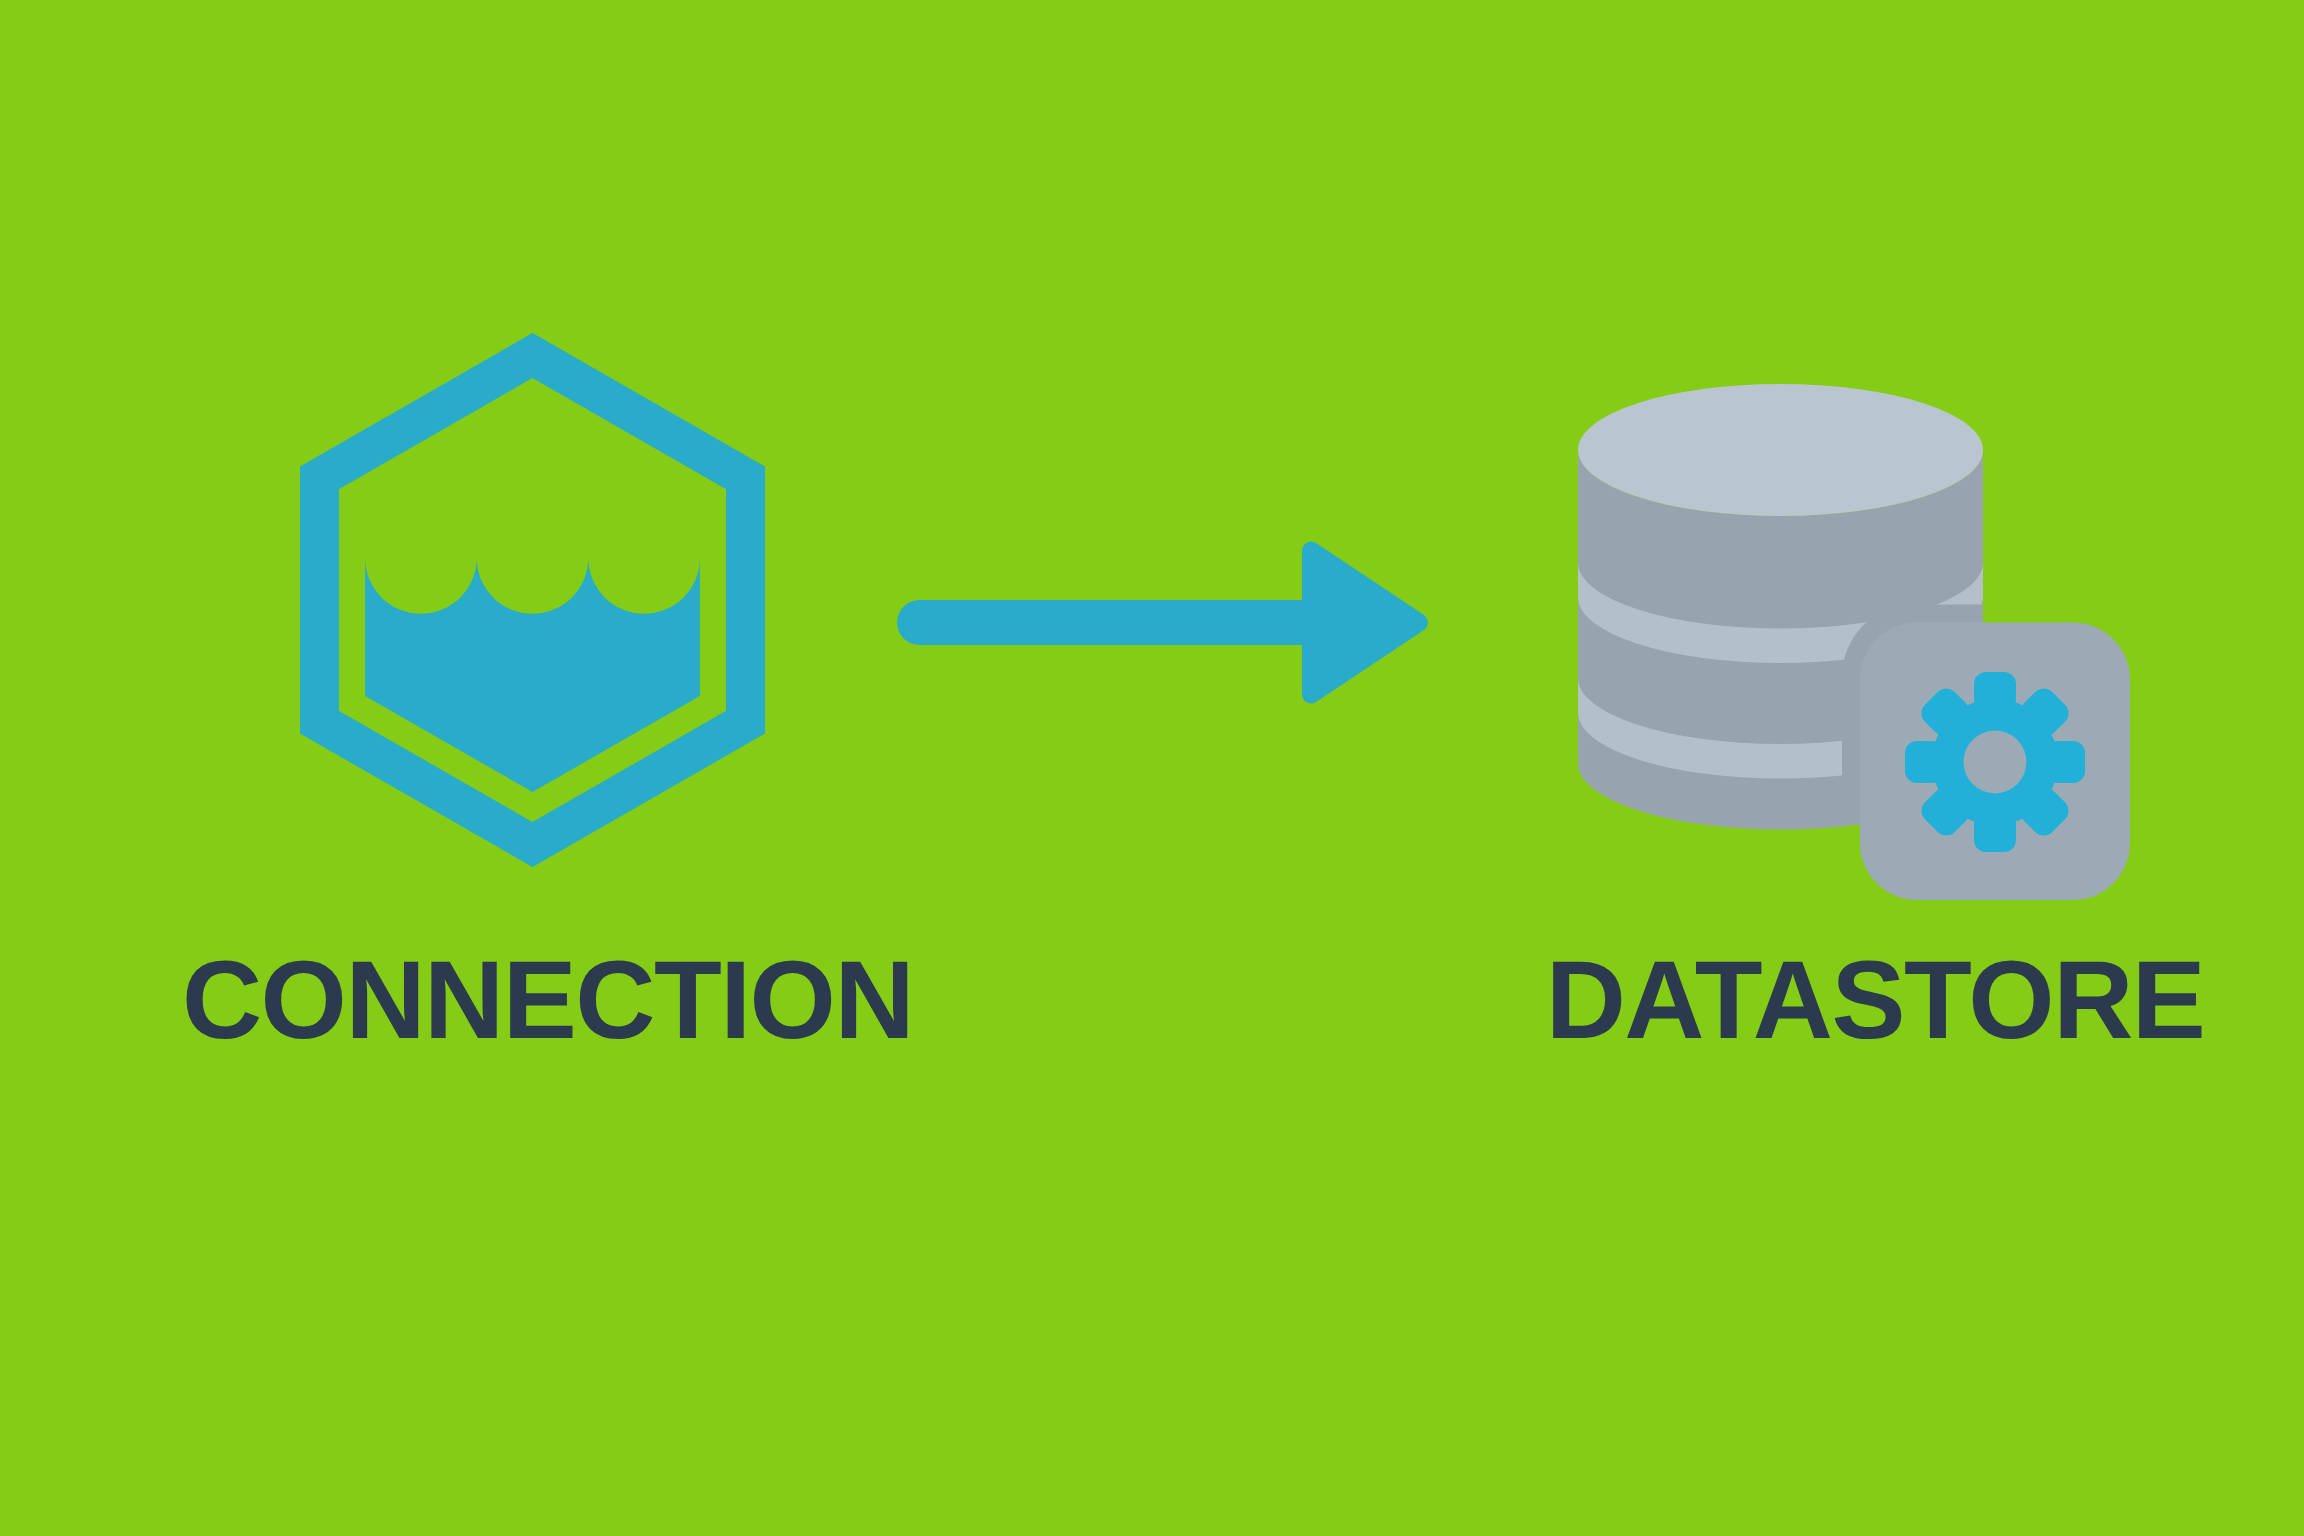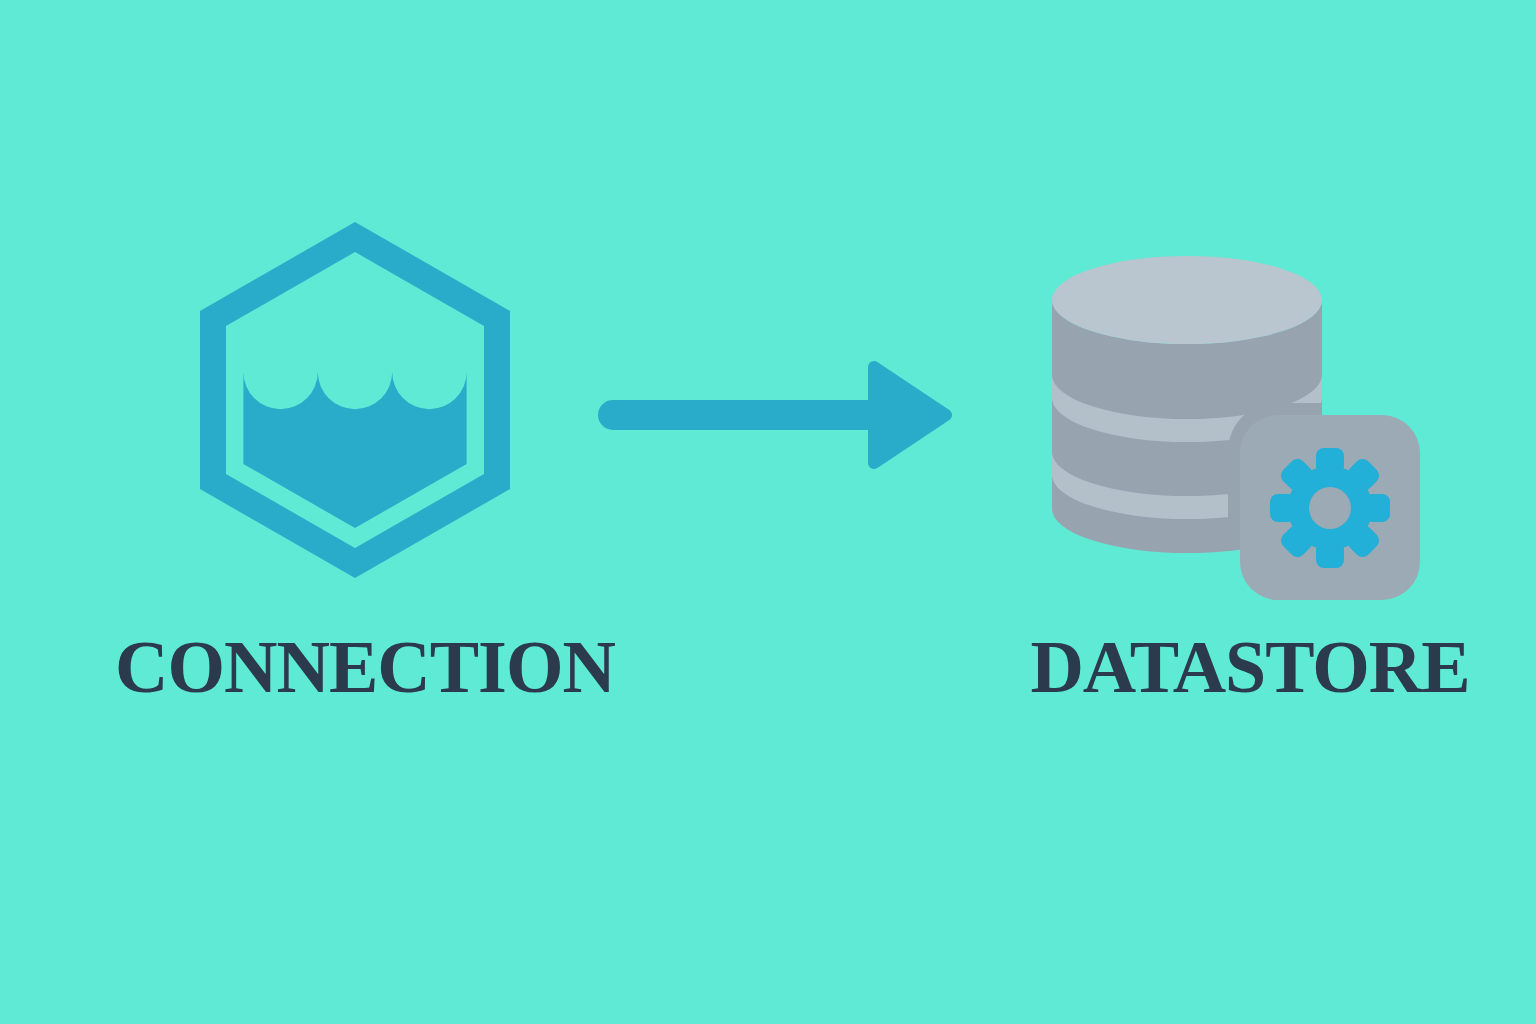--- a/index.html
+++ b/index.html
@@ -5,22 +5,22 @@
   html, body {
     margin: 0;
     padding: 0;
     background: #ffffff;
     overflow: hidden;
   }
   .canvas {
     position: relative;
     width: 1536px;
     height: 1024px;
-    background: #5eead4;
-    font-family: Liberation Serif, serif;
+    background: #84cc16;
+    font-family: Liberation Sans, sans-serif;
   }
   .node {
     position: absolute;
   }
   .node-icon {
     position: absolute;
     display: block;
   }
   .node-label {
     position: absolute;

